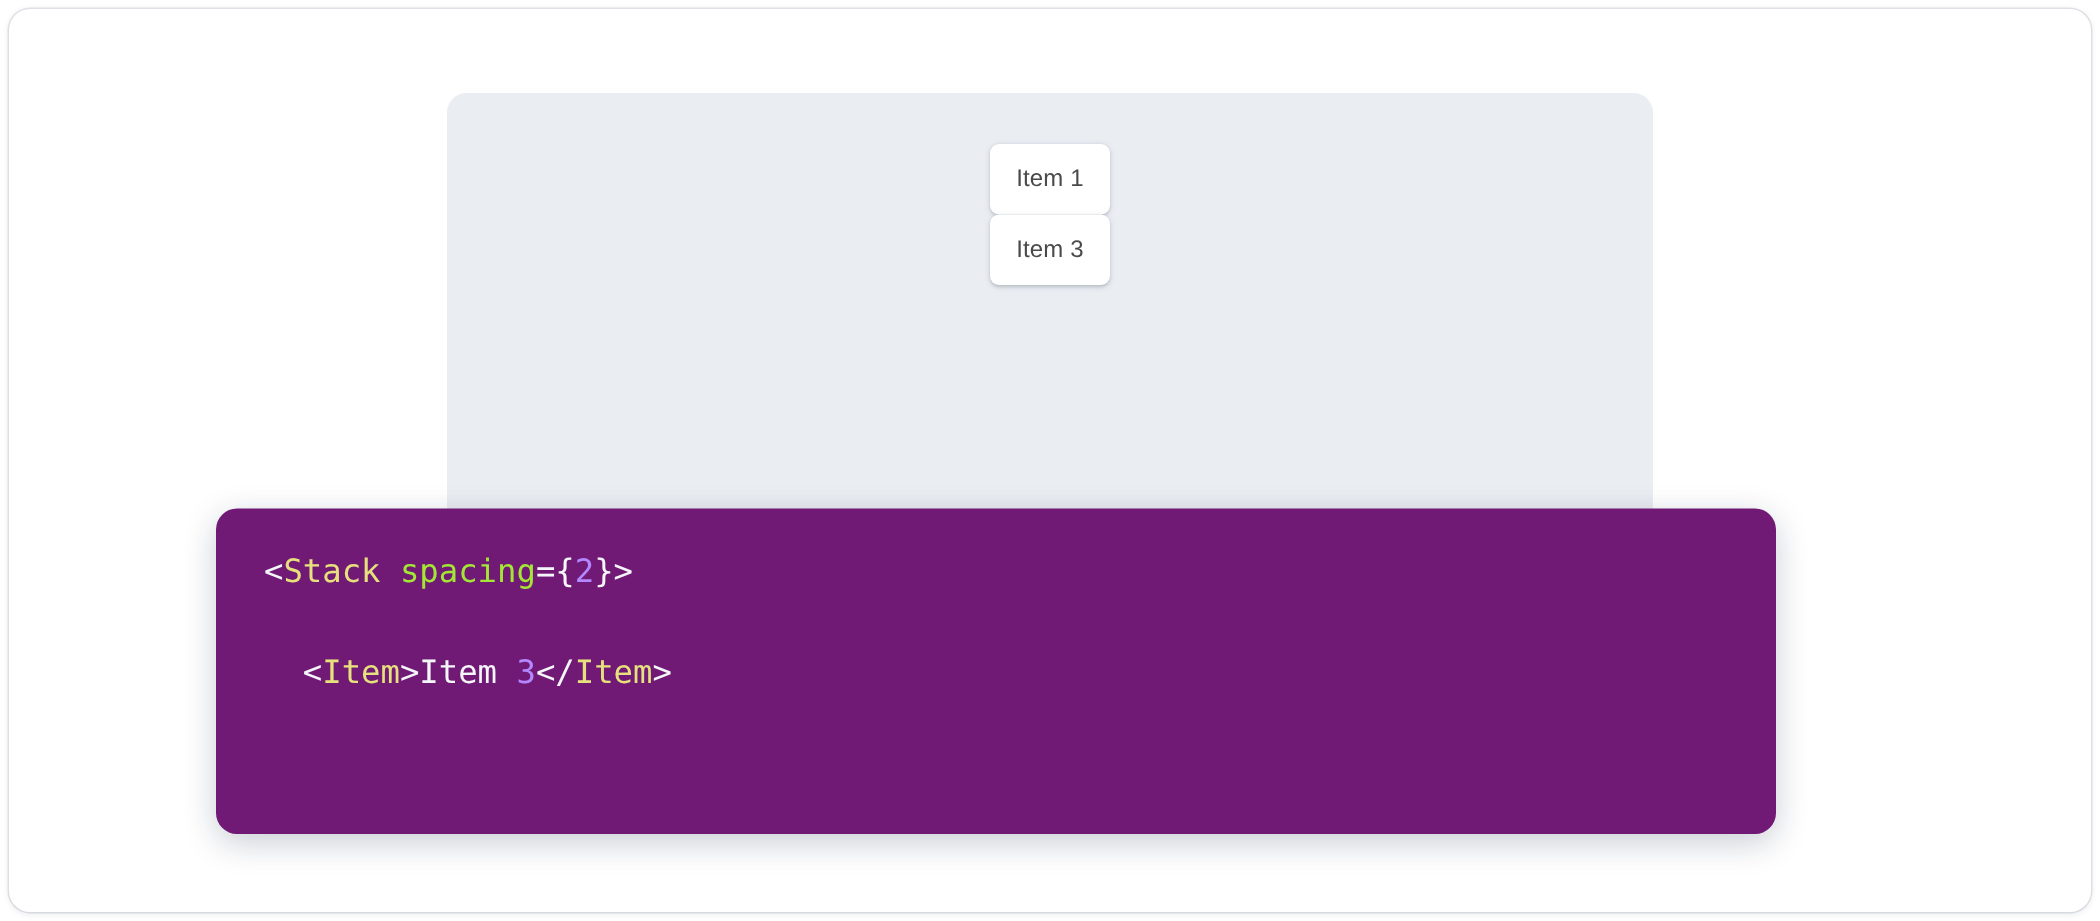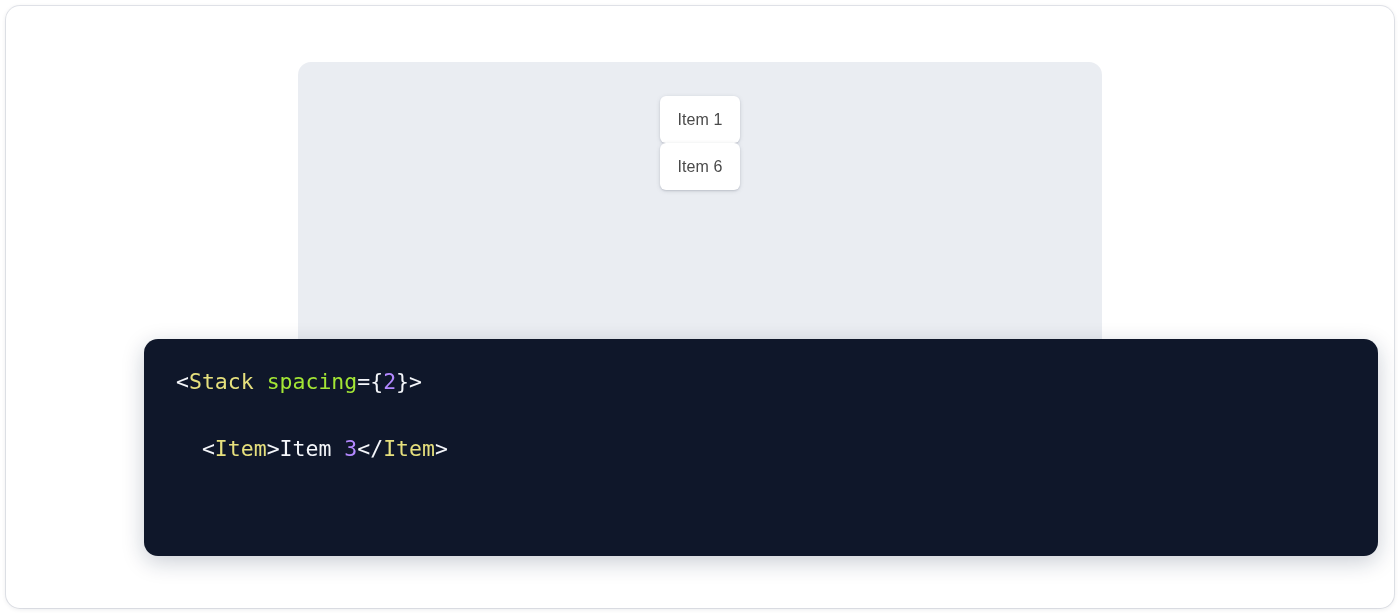--- a/index.html
+++ b/index.html
@@ -61,23 +61,23 @@
     letter-spacing: 0.1px;
     box-shadow: 0 1px 2px rgba(30, 40, 60, 0.16),
                 0 1px 5px rgba(30, 40, 60, 0.10);
   }
 
   
   .code-panel {
     position: absolute;
     left: 138px;
     top: 333px;
-    width: 1234px;
+    width: 1040px;
     height: 217px;
-    background: #0f172a;
+    background: #701a75;
     border-radius: 14px;
     padding: 26px 32px;
     box-shadow: 0 6px 22px rgba(13, 32, 64, 0.22);
   }
 
   .code-block {
     font-family: "DejaVu Sans Mono", monospace;
     font-size: 21.5px;
     line-height: 33.5px;
     white-space: pre;
@@ -94,21 +94,21 @@
   .tok-text  { color: #f4f6fa; }
 </style>
 </head>
 <body>
 
 <div class="page-frame">
 
   <div class="preview-panel">
     <div class="stack-demo" id="stack-demo">
         <div class="stack-item">Item 1</div>
-        <div class="stack-item">Item 6</div>
+        <div class="stack-item">Item 3</div>
       </div>
   </div>
 
   <div class="code-panel">
     <div class="code-block" id="code-block"><span class="code-line"><span class="tok-punct">&lt;</span><span class="tok-tag">Stack</span><span class="tok-attr"> spacing</span><span class="tok-punct">={</span><span class="tok-num">2</span><span class="tok-punct">}&gt;</span></span>
 <span class="code-line"><span class="tok-punct">  &lt;</span><span class="tok-tag">Item</span><span class="tok-punct">&gt;</span><span class="tok-text">Item </span><span class="tok-num">3</span><span class="tok-punct">&lt;/</span><span class="tok-tag">Item</span><span class="tok-punct">&gt;</span></span>
 </div>
   </div>
 
 </div>

